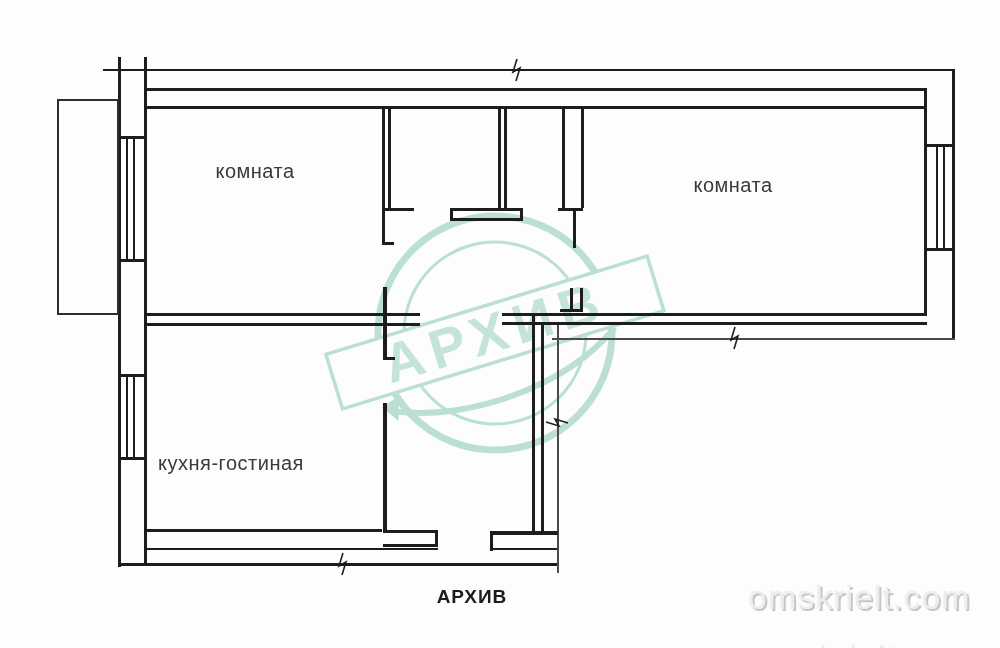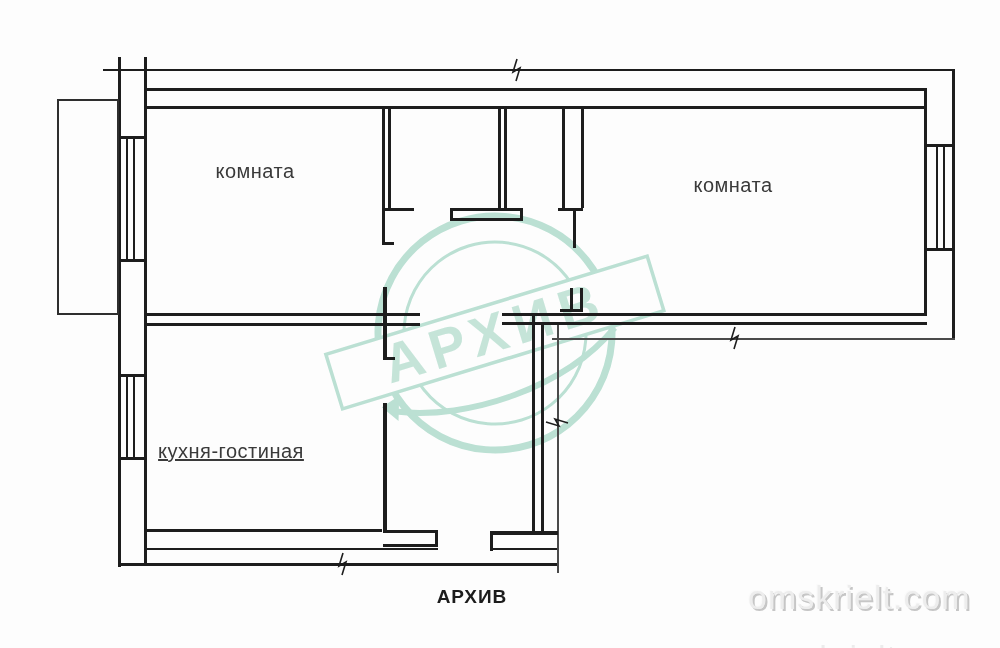--- a/index.html
+++ b/index.html
@@ -124,21 +124,21 @@
         <path d="M0,-11 L-4,2 L3,-2 L-1,11" fill="none" stroke="#1d1d1d" stroke-width="1.6"></path>
       </svg>
       <svg class="break-mark" width="26" height="26" viewBox="-13 -13 26 26" style="left: 544px; top: 410px;">
         <path d="M0,-11 L-4,2 L3,-2 L-1,11" fill="none" stroke="#1d1d1d" stroke-width="1.6" transform="rotate(90)"></path>
       </svg>
     </div>
 
   <div class="layer" id="label-layer">
     <div class="room-label" style="left:180px;top:160px;width:150px;">комната</div>
     <div class="room-label" style="left:658px;top:174px;width:150px;">комната</div>
-    <div class="room-label" style="left:131px;top:440px;width:200px;text-decoration:underline;">кухня-гостиная</div>
+    <div class="room-label" style="left:131px;top:452px;width:200px;">кухня-гостиная</div>
     <div class="entrance-label" style="left:422px;top:586px;width:100px;">АРХИВ</div>
   </div>
 
   <div class="layer" id="site-layer">
     <div id="site-mark">omskrielt.com</div>
     <div id="site-mark-partial">omskrielt.com</div>
   </div>
 
 </div>
 

